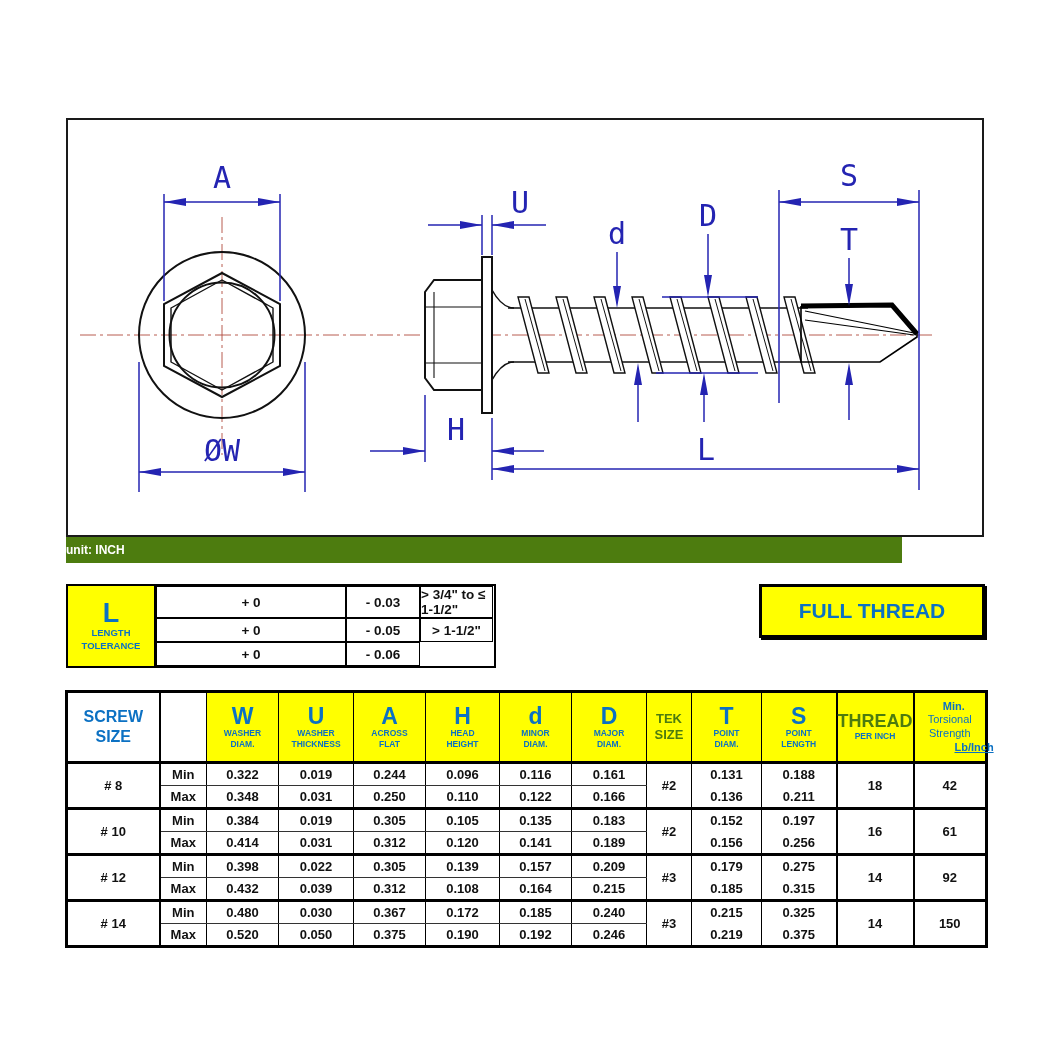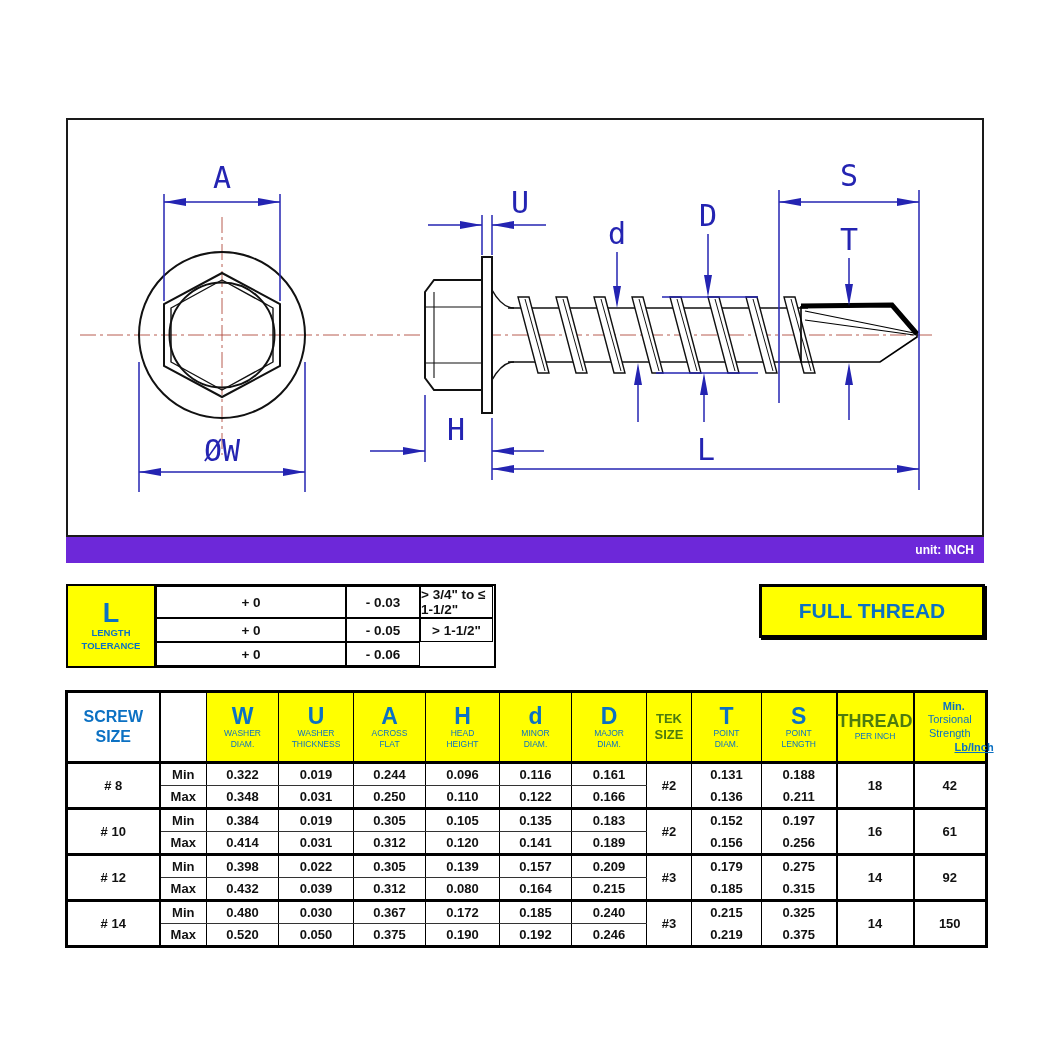--- a/index.html
+++ b/index.html
@@ -1,21 +1,21 @@
 <!DOCTYPE html>
 <html><head>
 <meta charset="utf-8">
 <style>
   html,body{margin:0;padding:0;background:#ffffff;}
   #page{position:relative;width:1050px;height:1050px;background:#ffffff;font-family:"Liberation Sans",sans-serif;overflow:hidden;}
 
   
   .drawing-box{position:absolute;left:66px;top:118px;width:918px;height:419px;border:2px solid #1a1a1a;box-sizing:border-box;background:#ffffff;}
-  .unit-bar{position:absolute;left:66px;top:537px;width:918px;height:26px;background:#6d28d9;color:#ffffff;
-            font-size:12px;font-weight:bold;text-align:right;line-height:26px;padding-right:10px;box-sizing:border-box;}
+  .unit-bar{position:absolute;left:66px;top:537px;width:836px;height:26px;background:#4d7c0f;color:#ffffff;
+            font-size:12px;font-weight:bold;line-height:26px;padding-right:10px;box-sizing:border-box;}
 
   
   .tol-table{position:absolute;left:66px;top:584px;width:430px;height:84px;border:2.5px solid #000;box-sizing:border-box;
              display:grid;grid-template-columns:88px 190px 74px 73px;grid-template-rows:1fr 1fr 1fr;background:#fff;}
   .tol-head{grid-row:1 / span 3;background:#ffff00;border-right:2px solid #000;display:flex;flex-direction:column;
             align-items:center;justify-content:center;color:#0c71c3;}
   .tol-head .big{font-size:27px;font-weight:bold;line-height:1;}
   .tol-head .small{font-size:9.5px;font-weight:bold;line-height:1.35;}
   .tol-cell{border:1px solid #000;display:flex;align-items:center;justify-content:center;
             font-size:13.5px;font-weight:600;color:#111;}
@@ -25,21 +25,21 @@
                box-sizing:border-box;display:flex;align-items:center;justify-content:center;
                font-size:21px;font-weight:bold;color:#0c71c3;box-shadow:2px 2px 0 0 #000;}
 
   
   .spec-wrap{position:absolute;left:65px;top:690px;border-radius:28px;}
   table.spec{border-collapse:collapse;table-layout:fixed;width:920px;background:#fff;border:3px solid #000;}
   table.spec th,table.spec td{border:1.5px solid #000;text-align:center;vertical-align:middle;padding:0;color:#111;}
   table.spec thead th{height:68px;background:#ffff00;border-bottom:3px solid #000;}
   table.spec thead th.white{background:#ffffff;}
   .hl{font-size:23px;font-weight:bold;color:#0c71c3;line-height:1.05;}
-  .hs{font-size:8.5px;font-weight:normal;color:#0c71c3;line-height:1.3;}
+  .hs{font-size:8.5px;font-weight:bold;color:#0c71c3;line-height:1.3;}
   .screw-head{font-size:16px;font-weight:bold;color:#0c71c3;line-height:1.25;}
   .tek-head{font-size:13px;font-weight:bold;color:#4d7c0f;line-height:1.25;}
   .thread-head{font-size:18px;font-weight:bold;color:#4d7c0f;line-height:1.05;}
   .tors-head div{font-size:11px;color:#0c71c3;line-height:1.25;font-weight:normal;}
   .tors-head div.b{font-weight:bold;padding-left:8px;}
   .tors-head div.u{font-weight:bold;text-decoration:underline;margin-left:40px;}
   table.spec td{height:21px;font-size:13px;font-weight:bold;}
   td.size-cell{font-size:15px;font-weight:bold;}
   td.mm{font-size:11px;font-weight:bold;}
   td.tek-cell{font-size:13px;}
@@ -359,21 +359,21 @@
         <td class="nb">0.179</td>
         <td class="nb">0.275</td>
         <td class="merged b-l3 b-r3" rowspan="2">14</td>
         <td class="merged" rowspan="2">92</td>
       </tr>
       <tr class="rmax">
         <td class="mm">Max</td>
         <td>0.432</td>
         <td>0.039</td>
         <td>0.312</td>
-        <td>0.080</td>
+        <td>0.108</td>
         <td>0.164</td>
         <td>0.215</td>
         <td class="nt">0.185</td>
         <td class="nt">0.315</td>
       </tr>
 
       <tr class="group-start rmin">
         <td class="size-cell b-r3" rowspan="2"># 14</td>
         <td class="mm">Min</td>
         <td>0.480</td>

